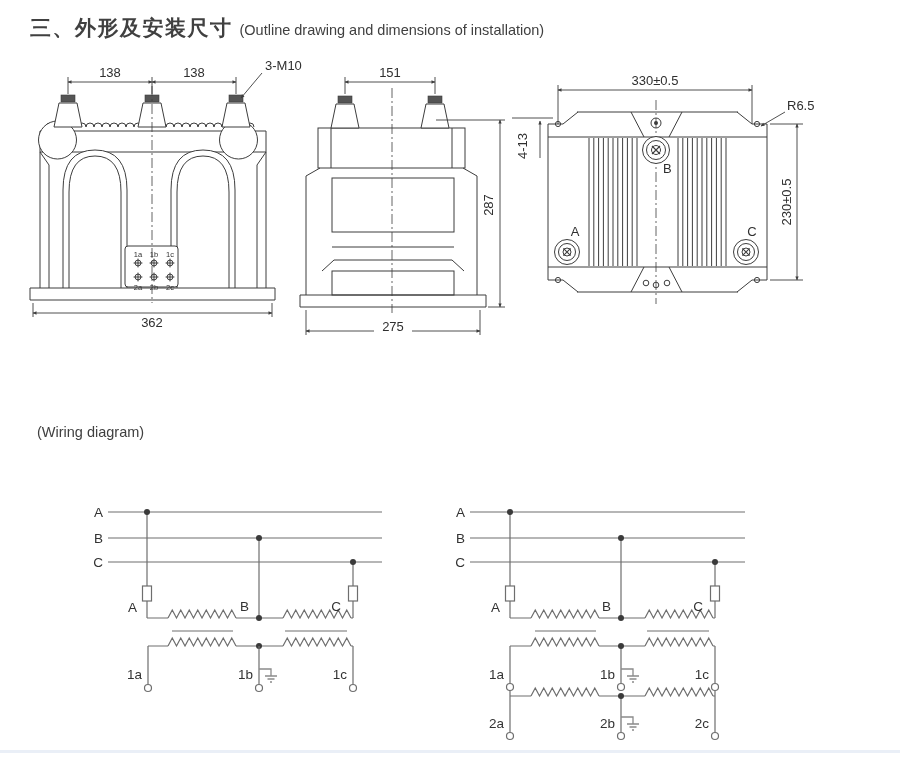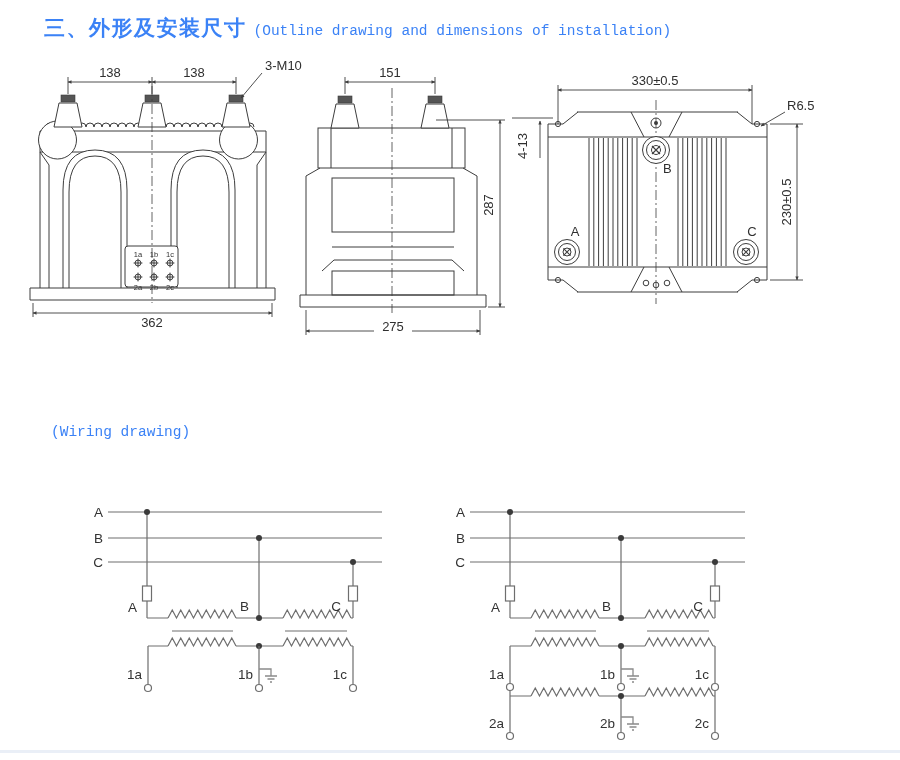--- a/index.html
+++ b/index.html
@@ -1,18 +1,18 @@
 <!DOCTYPE html>
 <html><head>
 <meta charset="utf-8">
 <style>
   html,body{margin:0;padding:0;background:#ffffff;}
   #page{position:relative;width:900px;height:760px;background:#ffffff;overflow:hidden;
         font-family:"Liberation Sans", sans-serif;}
-  .sec-header{position:absolute;left:44px;display:flex;align-items:baseline;color:#3b82f6;white-space:nowrap;font-family:Liberation Mono, monospace;}
+  .sec-header{position:absolute;left:30px;display:flex;align-items:baseline;color:#404040;white-space:nowrap;}
   .sec-header .zh{font-size:21px;font-weight:700;letter-spacing:1.5px;}
   .sec-header .en{font-size:14.5px;font-weight:500;margin-left:7px;}
   #hdr-outline{top:14px;}
   #hdr-wiring{top:424px;}
   svg{position:absolute;left:0;top:0;}
   .dw{stroke:#3d3d3d;stroke-width:1;fill:none;}
   .dwf{stroke:#3d3d3d;stroke-width:1;fill:#ffffff;}
   .dim{stroke:#3d3d3d;stroke-width:0.9;fill:none;}
   .cl{stroke:#3d3d3d;stroke-width:0.8;fill:none;stroke-dasharray:10 3 2 3;}
   .dimtxt{font-size:13px;fill:#2f2f2f;}
@@ -29,21 +29,21 @@
 </head>
 <body>
 
 <div id="page">
 
   <div id="hdr-outline" class="sec-header">
     <span class="zh">三、外形及安装尺寸</span>
     <span class="en">(Outline drawing and dimensions of installation)</span>
   </div>
   <div id="hdr-wiring" class="sec-header">
-    <span class="en">(Wiring drawing)</span>
+    <span class="en">(Wiring diagram)</span>
   </div>
 
   <svg width="900" height="760" viewBox="0 0 900 760">
     <defs>
       <marker id="arr" viewBox="0 0 10 10" refX="9.2" refY="5" markerWidth="9" markerHeight="4.2" orient="auto-start-reverse">
         <path d="M0,0.6 L10,5 L0,9.4 Z" fill="#3d3d3d"></path>
       </marker>
     </defs>
 
     <g>

